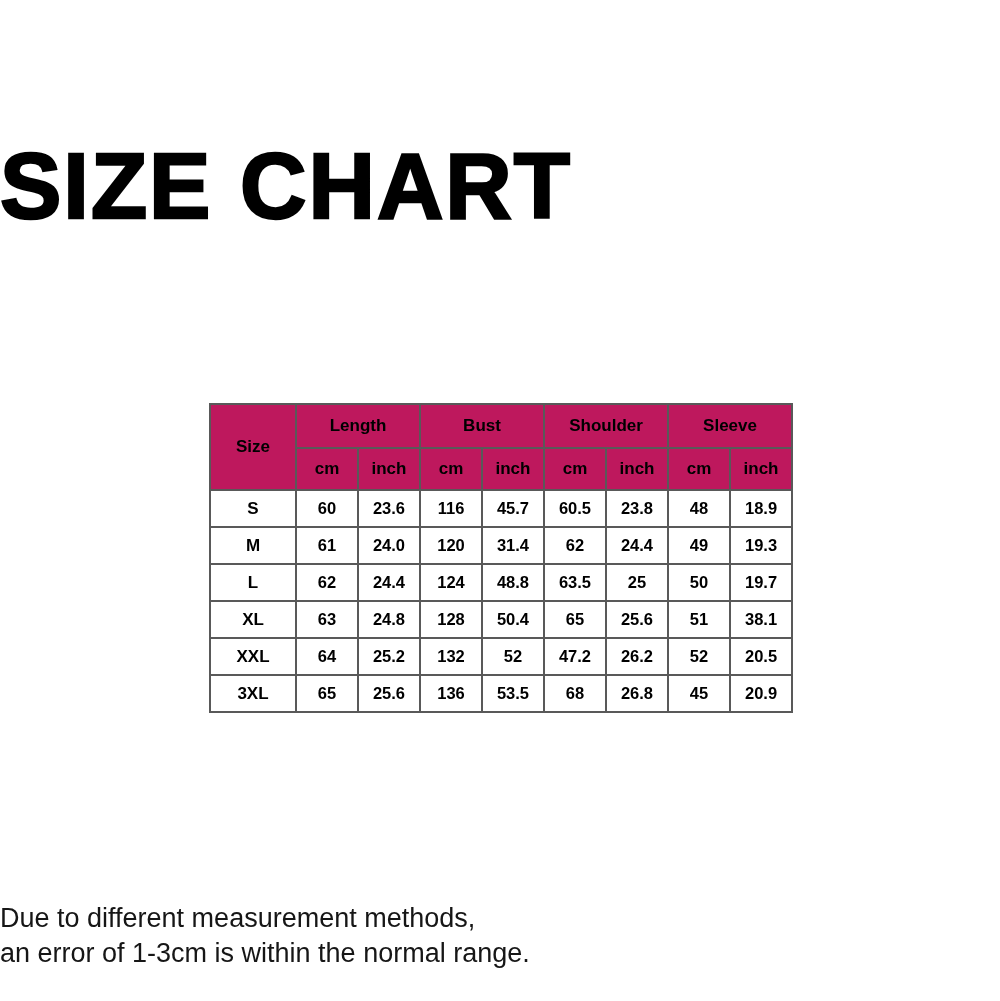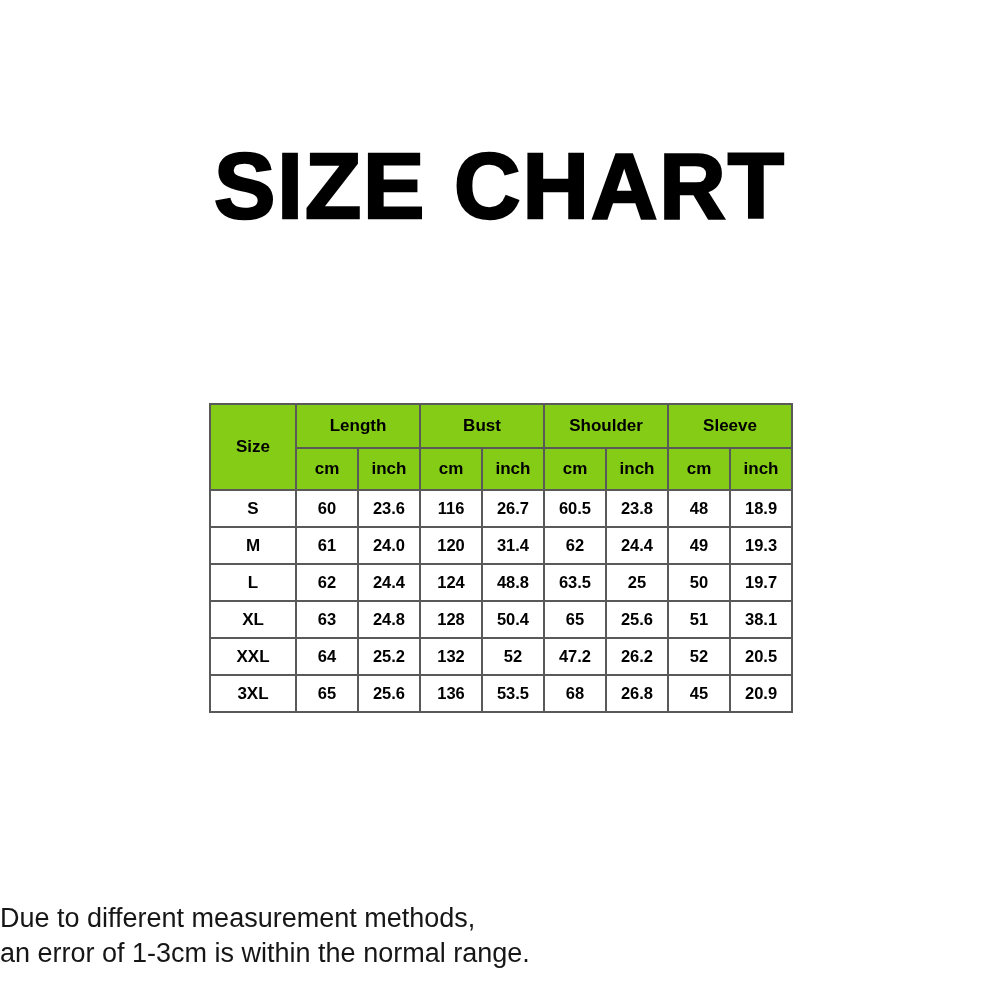--- a/index.html
+++ b/index.html
@@ -14,21 +14,20 @@
     color: #000000;
     overflow: hidden;
   }
 
   
   .page-title {
     position: absolute;
     top: 140px;
     left: 0;
     width: 100%;
-    text-align: center;
     font-size: 92px;
     line-height: 92px;
     font-weight: 900;
     letter-spacing: 2px;
     color: #000000;
     -webkit-text-stroke: 2.5px #000000;
     white-space: nowrap;
   }
 
   
@@ -43,21 +42,21 @@
     font-family: "Liberation Sans", sans-serif;
   }
   .size-table th, .size-table td {
     border: 2px solid #595959;
     text-align: center;
     vertical-align: middle;
     font-size: 17px;
     padding: 0;
   }
   .size-table thead th {
-    background: #84cc16;
+    background: #be185d;
     font-weight: bold;
   }
   .size-table thead tr.group-row th { height: 44px; }
   .size-table thead tr.unit-row th { height: 42px; }
   .size-table tbody tr { height: 37px; }
   .size-table tbody td { background: #ffffff; font-weight: 700; font-size: 16.5px; }
   .size-table tbody td.size-cell { font-weight: bold; font-size: 17px; }
 
   
   .footer-note {
@@ -108,21 +107,21 @@
         <th>cm</th>
         <th>inch</th>
       </tr>
     </thead>
     <tbody>
     <tr>
       <td class="size-cell">S</td>
       <td class="value-cell">60</td>
     <td class="value-cell">23.6</td>
           <td class="value-cell">116</td>
-          <td class="value-cell">26.7</td>
+          <td class="value-cell">45.7</td>
           <td class="value-cell">60.5</td>
           <td class="value-cell">23.8</td>
           <td class="value-cell">48</td>
           <td class="value-cell">18.9</td>
         </tr>
 
     <tr>
       <td class="size-cell">M</td>
       <td class="value-cell">61</td>
     <td class="value-cell">24.0</td>

